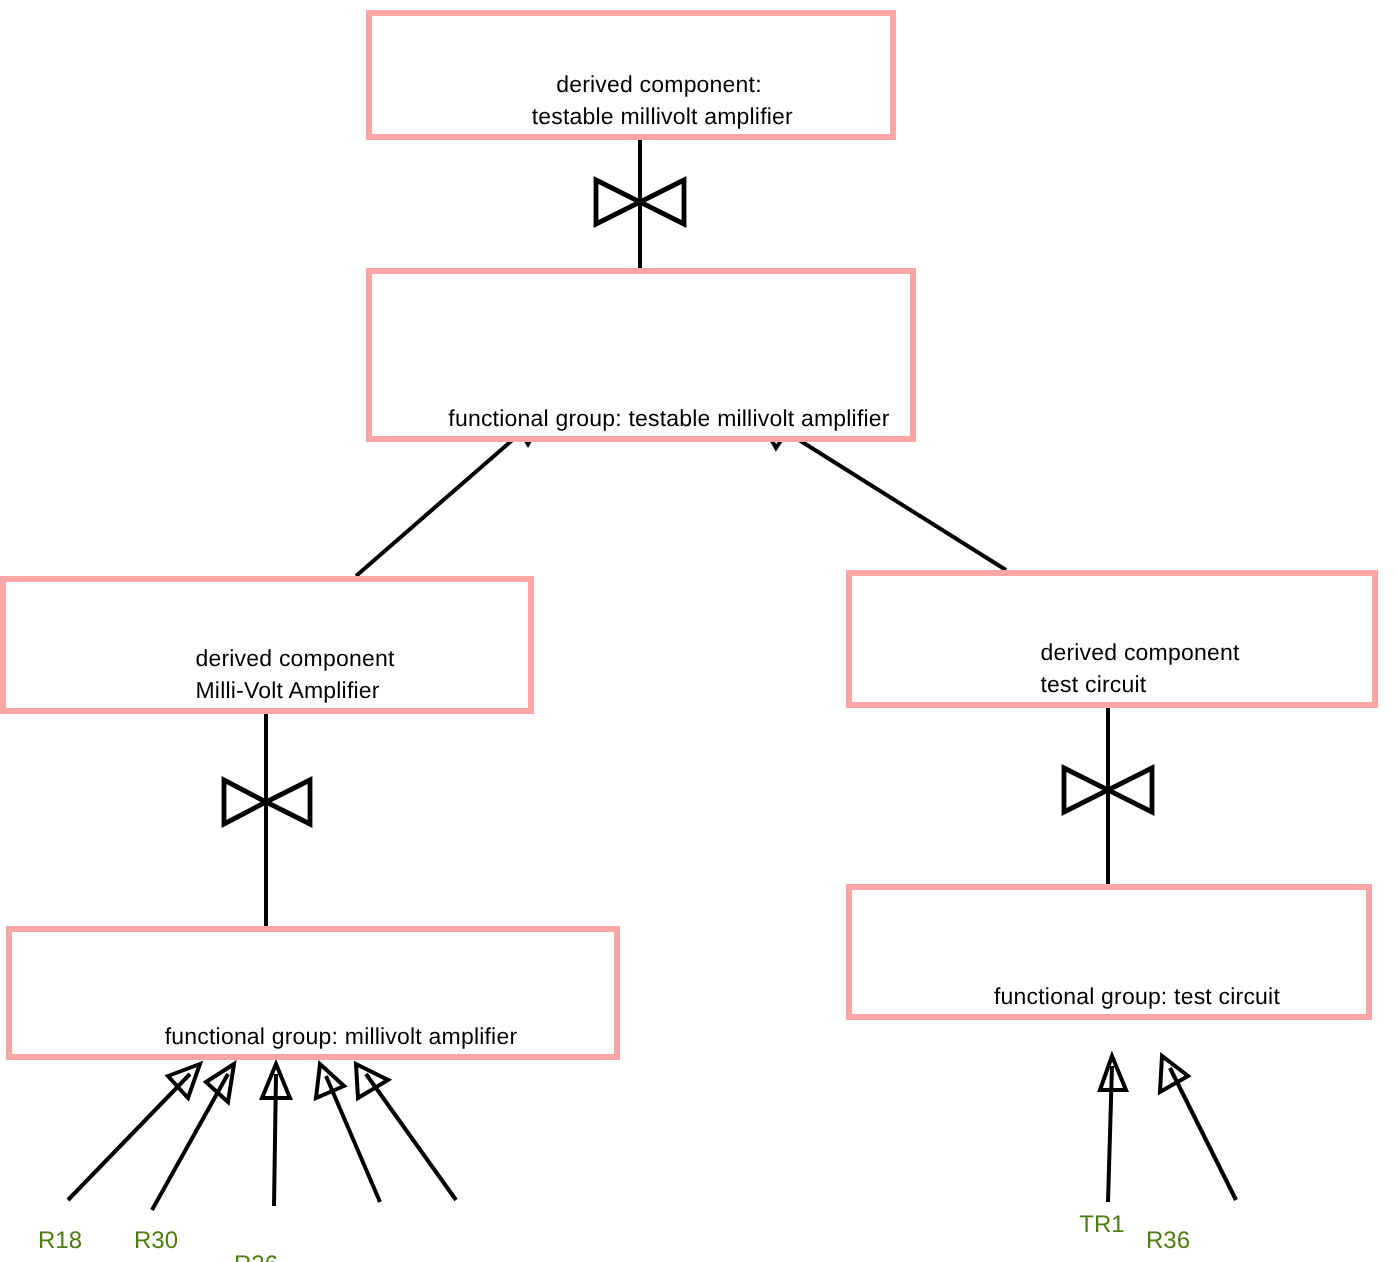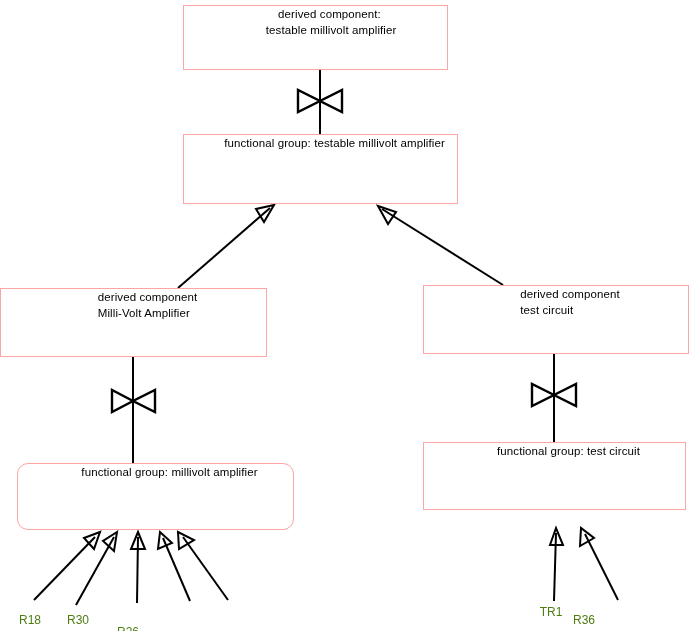--- a/index.html
+++ b/index.html
@@ -21,24 +21,24 @@
   #diagram-svg {
     position: absolute;
     left: 0;
     top: 0;
     width: 698px;
     height: 631px;
   }
   .node-box {
     position: absolute;
     box-sizing: border-box;
-    border: 1px solid #fca5a5;
+    border: 3px solid #fca5a5;
     background: #ffffff;
     display: flex;
-    align-items: flex-start;
+    align-items: flex-end;
     justify-content: center;
     text-align: center;
     padding-left: 28px;
   }
   .node-text {
     font-family: "Liberation Sans", sans-serif;
     font-size: 11.5px;
     color: #000000;
     line-height: 16px;
     white-space: pre;
@@ -121,35 +121,35 @@
       <line x1="618" y1="600" x2="585" y2="534" stroke="#000" stroke-width="2"></line>
       <path d="M 581,528 L 580,546 L 594,538 Z" fill="none" stroke="#000" stroke-width="2" stroke-linejoin="miter"></path>
     </g>
   </svg>
 
   <div class="node-box" style="left:183px; top:5px; width:265px; height:65px;">
     <span class="node-text">derived component:
  testable millivolt amplifier</span>
   </div>
 
-  <div class="node-box" style="left:183px; top:134px; width:275px; height:70px;">
+  <div class="node-box" style="left:183px; top:134px; width:275px; height:87px;">
     <span class="node-text">functional group: testable millivolt amplifier</span>
   </div>
 
   <div class="node-box" style="left:0px; top:288px; width:267px; height:69px;">
     <span class="node-text left-block">derived component
 Milli-Volt Amplifier</span>
   </div>
 
   <div class="node-box" style="left:423px; top:285px; width:266px; height:69px;">
     <span class="node-text left-block">derived component
 test circuit</span>
   </div>
 
-  <div class="node-box" style="left:17px; top:463px; width:277px; height:67px;border-radius:11px;">
+  <div class="node-box" style="left:3px; top:463px; width:307px; height:67px;">
     <span class="node-text">functional group: millivolt amplifier</span>
   </div>
 
   <div class="node-box" style="left:423px; top:442px; width:263px; height:68px;">
     <span class="node-text">functional group: test circuit</span>
   </div>
 
   <div class="leaf-label" style="left:30px; top:613px;">R18</div>
   <div class="leaf-label" style="left:78px; top:613px;">R30</div>
   <div class="leaf-label" style="left:128px; top:625px;">R26</div>

